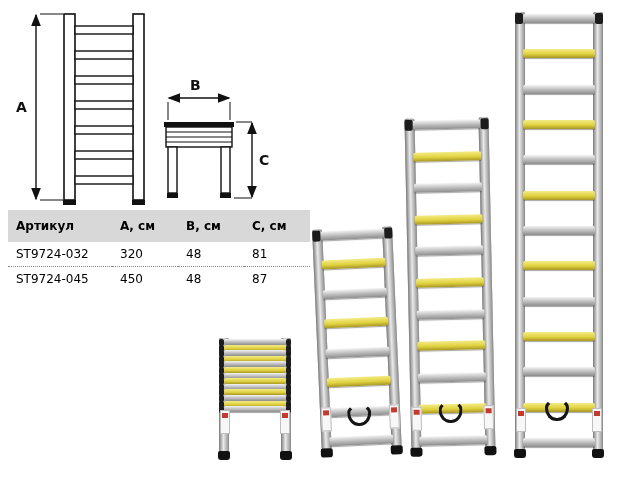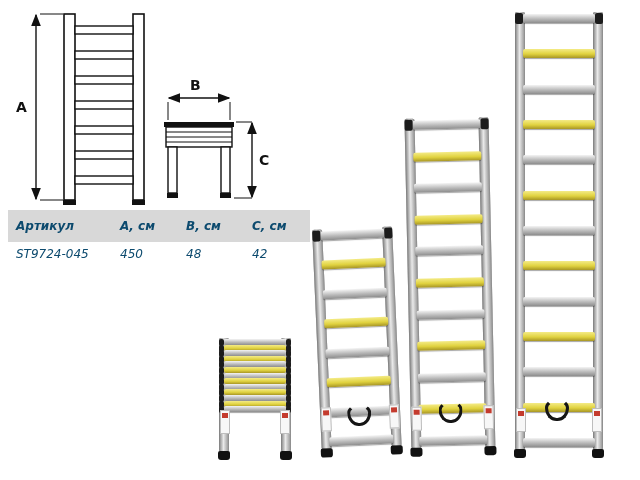--- a/index.html
+++ b/index.html
@@ -7,21 +7,21 @@
          font-family:"DejaVu Sans","Liberation Sans",sans-serif;color:#1a1a1a;}
 
   
   .tech-svg{position:absolute;}
   #drawing-front{left:6px;top:6px;}
   #drawing-side{left:148px;top:78px;}
   .dim-label{font-family:"DejaVu Sans","Liberation Sans",sans-serif;font-weight:bold;font-size:14px;fill:#111;}
 
   
   #spec-table{position:absolute;left:8px;top:210px;width:302px;border-collapse:collapse;
-              font-size:12px;color:#0c4a6e;table-layout:fixed;font-style:italic;}
+              font-size:12px;color:#000000;table-layout:fixed;}
   #spec-table th{background:#d8d8d8;font-weight:bold;text-align:left;padding:9px 4px 9px 8px;}
   #spec-table td{padding:5px 4px 5px 8px;}
   #spec-table tbody tr + tr td{border-top:1px dotted #8a8a8a;}
   #spec-table col.c-art{width:104px;} #spec-table col.c-n{width:66px;}
 
   
   .ladder{position:absolute;}
   #ladder-small   {left:316px;top:226px;width:82px;height:230px;transform:rotate(-2.5deg);}
   #ladder-medium  {left:407px;top:116px;width:86px;height:340px;transform:rotate(-1.2deg);}
   #ladder-large   {left:514px;top:10px; width:90px;height:448px;}
@@ -120,24 +120,30 @@
     <thead>
         <tr>
           <th>Артикул</th>
           <th>А, см</th>
           <th>В, см</th>
           <th>С, см</th>
         </tr>
       </thead>
     <tbody>
         <tr>
+          <td>ST9724-032</td>
+          <td>320</td>
+          <td>48</td>
+          <td>81</td>
+        </tr>
+        <tr>
           <td>ST9724-045</td>
           <td>450</td>
           <td>48</td>
-          <td>42</td>
+          <td>87</td>
         </tr>
       </tbody>
   </table>
 
   <div id="ladder-collapsed" class="ladder">
       <div class="rail left"></div>
       <div class="rail right"></div>
       <div class="rung thin" style="top: 3px;">
         <div class="cap mini left-cap"></div>
         <div class="cap mini right-cap"></div>

